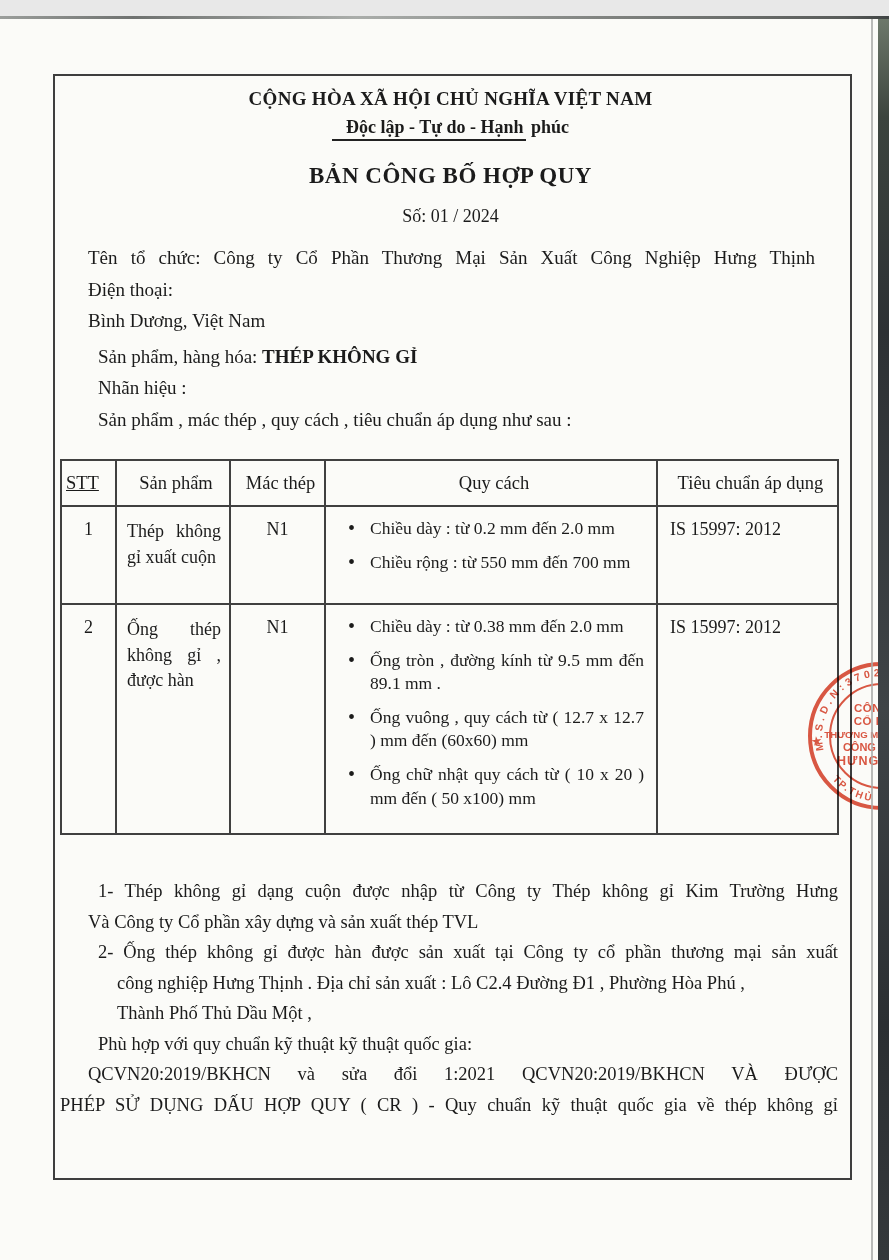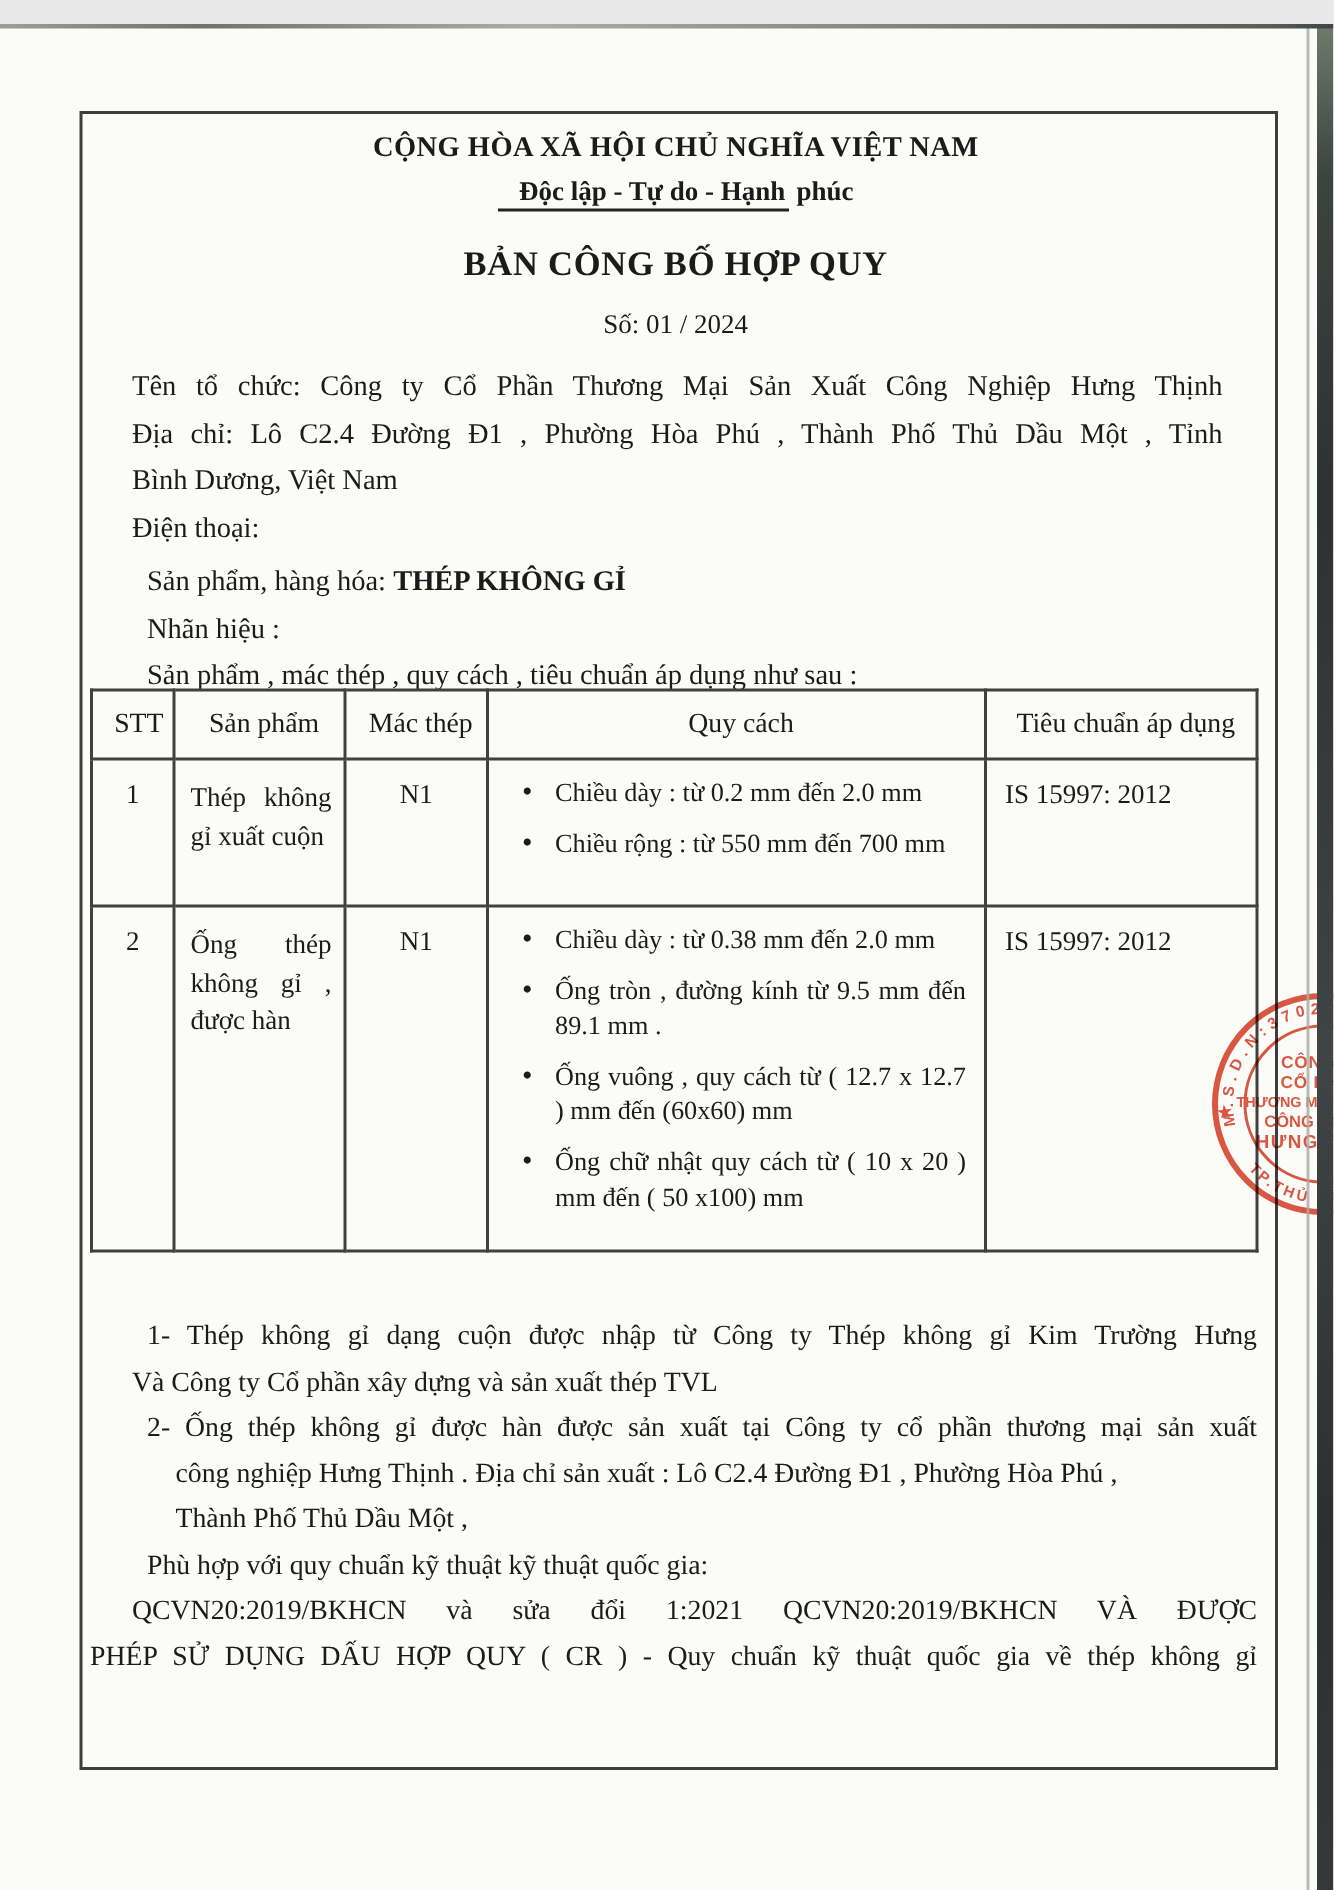--- a/index.html
+++ b/index.html
@@ -33,21 +33,21 @@
   .jl { text-align:justify; text-align-last:justify; }
   .ind { padding-left:10px; }
   .gap-top { margin-top:4px; }
   .bold { font-weight:bold; }
 
   table.spec { position:absolute; left:60px; top:443px; width:777px; z-index:3;
     border-collapse:collapse; table-layout:fixed; background:transparent; }
   table.spec th, table.spec td { border:2px solid #404040; }
   table.spec th { height:40px; font-weight:normal; font-size:18.5px; text-align:center;
     padding:2px 6px 2px 12px; vertical-align:middle; }
-  table.spec th.c { text-align:right; padding-left:4px; }
+  table.spec th.c { text-align:left; padding-left:4px;text-decoration:underline; }
   table.spec td { vertical-align:top; font-size:18px; }
   td.cell-stt, td.cell-grade { text-align:center; padding-top:12px; }
   td.cell-product { padding:12px 8px 6px 10px; font-size:17px; line-height:1.42; text-align:justify; }
   td.cell-standard { padding:12px 6px 6px 12px; }
   td.cell-specs { padding:10px 12px 4px 0;border-radius:23px; }
   ul.specs { margin:0; padding:0 0 0 18px; list-style:none; }
   ul.specs li { position:relative; padding-left:26px; margin-bottom:11px;
     font-size:17.5px; line-height:1.32; text-align:justify; }
   ul.specs li::before { content:"•"; position:absolute; left:4px; top:-2px; font-size:20px; }
 
@@ -70,23 +70,22 @@
   <div class="center-block nat-title">CỘNG HÒA XÃ HỘI CHỦ NGHĨA VIỆT NAM</div>
 
   <div class="center-block motto"><span class="motto-u">Độc lập - Tự do - Hạnh</span> <span>phúc</span></div>
 
   <div class="center-block doc-title">BẢN CÔNG BỐ HỢP QUY</div>
 
   <div class="center-block doc-number">Số: 01 / 2024</div>
 
   <div class="info">
     <div class="jl">Tên tổ chức: Công ty Cổ Phần Thương Mại Sản Xuất Công Nghiệp Hưng Thịnh</div>
-    <div class="jl">Địa chỉ: Lô C2.4 Đường Đ1 , Phường Hòa Phú , Thành Phố Thủ Dầu Một , Tỉnh</div>
+    <div>Điện thoại:</div>
     <div>Bình Dương, Việt Nam</div>
-    <div>Điện thoại:</div>
     <div class="ind gap-top"><span>Sản phẩm, hàng hóa: </span><span class="bold">THÉP KHÔNG GỈ</span></div>
     <div class="ind">Nhãn hiệu :</div>
     <div class="ind">Sản phẩm , mác thép , quy cách , tiêu chuẩn áp dụng như sau :</div>
   </div>
 
   <table class="spec">
     <colgroup>
       <col style="width:55px">
         <col style="width:114px">
         <col style="width:95px">

